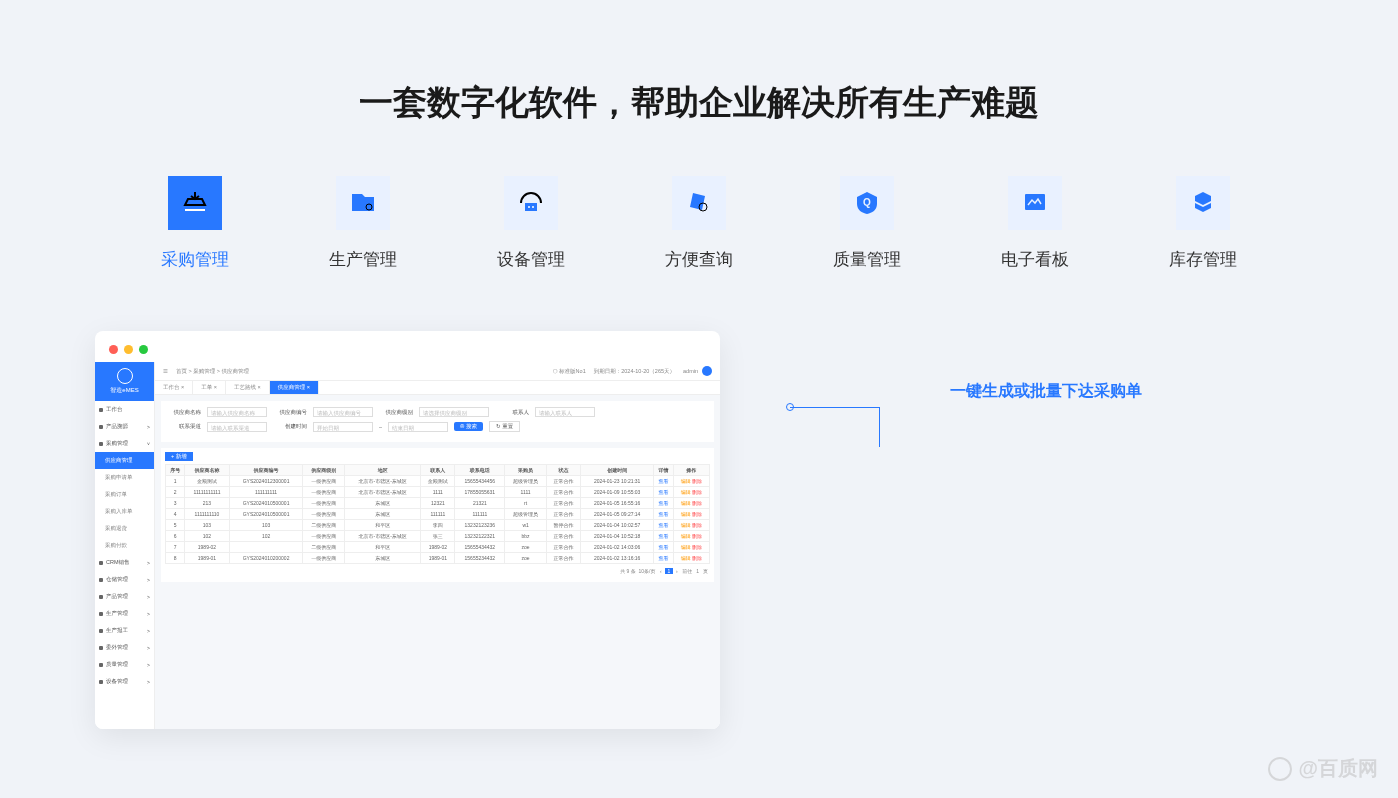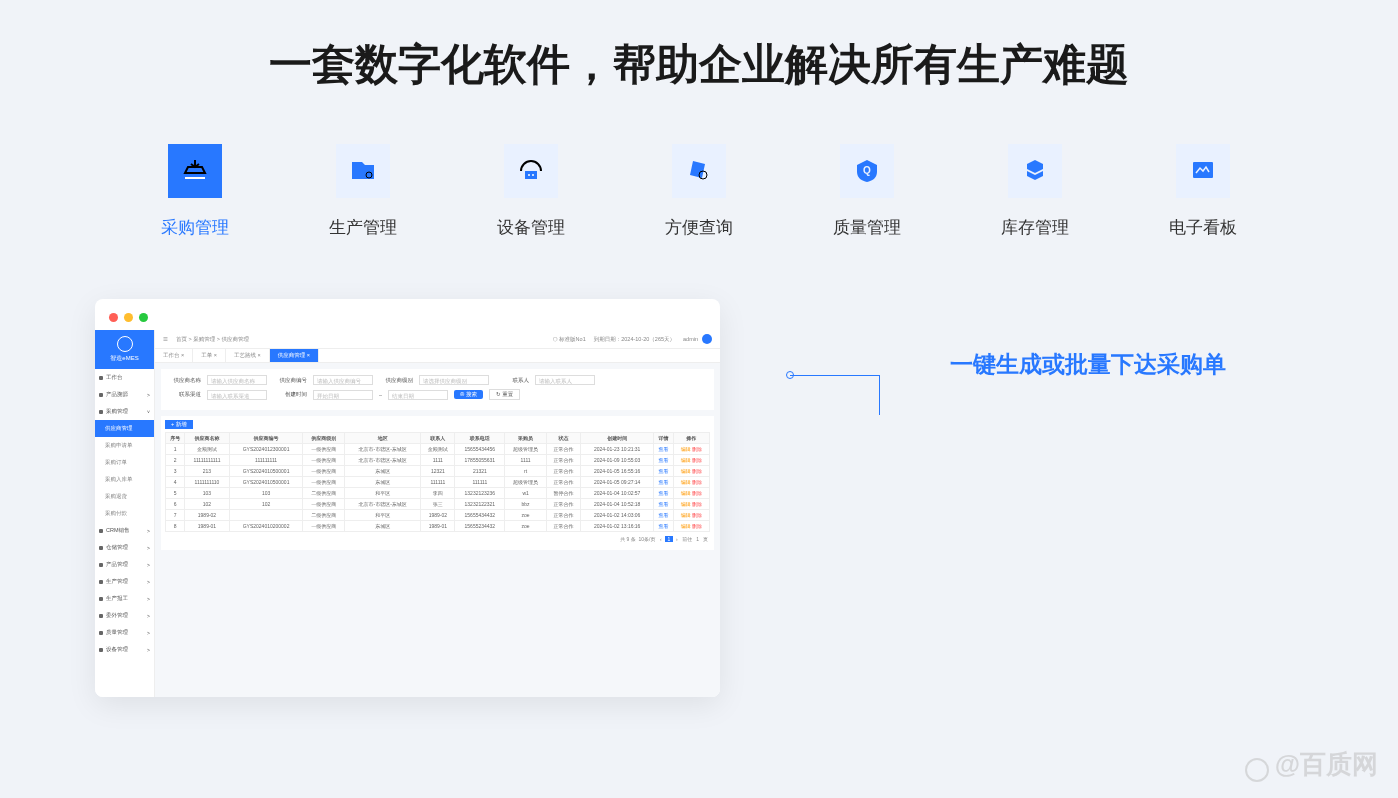--- a/index.html
+++ b/index.html
@@ -1,17 +1,17 @@
 <!DOCTYPE html>
 <html><head>
 <meta charset="utf-8">
 <style>
 *{box-sizing:border-box;margin:0;padding:0;font-family:"Microsoft YaHei","PingFang SC",sans-serif}
 body{background:#f0f3f8;width:1398px;height:798px;overflow:hidden;position:relative}
-.page-title{text-align:center;font-size:43px;font-weight:700;color:#1a1a1a;padding:36px 0 50px}
+.page-title{text-align:center;font-size:34px;font-weight:700;color:#1a1a1a;padding:80px 0 50px}
 .tabs-row{display:flex;justify-content:center;gap:100px;margin-bottom:60px}
 .tab-item{text-align:center;cursor:pointer}
 .tab-icon{width:54px;height:54px;margin:0 auto 18px;background:#e9f1ff;display:flex;align-items:center;justify-content:center}
 .tab-item.active .tab-icon{background:#2878ff}
 .tab-item.active .tab-label{color:#2878ff}
 .tab-label{font-size:17px;color:#333}
 .tab-icon svg{width:28px;height:28px;fill:#2878ff}
 .tab-item.active .tab-icon svg{fill:#fff}
 .content-row{display:flex;align-items:flex-start;padding:0 95px;gap:70px}
 .screenshot-card{width:625px;height:398px;background:#fff;border-radius:8px;box-shadow:0 8px 30px rgba(0,0,0,.08);padding:14px 0 0;overflow:hidden;font-size:6px;color:#666;position:relative}
@@ -53,23 +53,23 @@
 .op-warn{color:#ff9800}
 .op-del{color:#ff4d4f}
 .pager{text-align:right;font-size:5px;color:#888;padding:4px 2px}
 .pager .pg{display:inline-block;min-width:8px;text-align:center}
 .pager .cur{background:#2878ff;color:#fff;padding:0 2px}
 .connector{width:90px;position:relative;margin-top:70px}
 .connector .line{position:absolute;border-top:1px solid #2878ff;width:100%;top:6px}
 .connector .dot-l{width:8px;height:8px;border:1px solid #2878ff;border-radius:50%;position:absolute;left:-4px;top:2px;background:#f0f3f8}
 .connector .vert{position:absolute;right:0;top:6px;width:1px;height:40px;background:#2878ff}
 .desc-col{flex:1;padding-top:50px}
-.desc-title{color:#2878ff;font-size:23px;font-weight:700;margin-bottom:14px}
+.desc-title{color:#2878ff;font-size:16px;font-weight:700;margin-bottom:14px}
 .desc-text{color:#444;font-size:15px;line-height:2}
-.watermark{position:absolute;right:20px;bottom:16px;color:#c0c0c0;font-size:26px;font-weight:700;display:flex;align-items:flex-end;gap:6px;opacity:.55}
+.watermark{position:absolute;right:20px;bottom:16px;color:#c0c0c0;font-size:20px;font-weight:700;display:flex;align-items:center;gap:6px;opacity:.55}
 .watermark .paw{width:24px;height:24px;border-radius:50%;border:2px solid #c0c0c0;position:relative}
 </style>
 </head>
 <body>
 
 <h1 class="page-title">一套数字化软件，帮助企业解决所有生产难题</h1>
 
 <div class="tabs-row" id="tabs-row">
     <div class="tab-item active">
       <div class="tab-icon">
@@ -114,33 +114,33 @@
         <svg viewBox="0 0 28 28">
           <path d="M14 3l10 5v7c0 6-5 9-10 10-5-1-10-4-10-10v-7z"></path>
           <text x="14" y="17" text-anchor="middle" fill="#e9f1ff" font-size="10" font-weight="bold">Q</text>
         </svg>
       </div>
       <div class="tab-label">质量管理</div>
     </div>
     <div class="tab-item">
       <div class="tab-icon">
         <svg viewBox="0 0 28 28">
-          <path d="M14 3l8 4v5l-8 4-8-4v-5zM6 14l8 4 8-4v5l-8 4-8-4z"></path>
-        </svg>
-      </div>
-      <div class="tab-label">库存管理</div>
-    </div>
-    <div class="tab-item">
-      <div class="tab-icon">
-        <svg viewBox="0 0 28 28">
           <rect x="4" y="5" width="20" height="16" rx="1"></rect>
           <path d="M7 16l4-5 3 3 3-4 3 5" stroke="#e9f1ff" fill="none" stroke-width="1.5"></path>
         </svg>
       </div>
       <div class="tab-label">电子看板</div>
+    </div>
+    <div class="tab-item">
+      <div class="tab-icon">
+        <svg viewBox="0 0 28 28">
+          <path d="M14 3l8 4v5l-8 4-8-4v-5zM6 14l8 4 8-4v5l-8 4-8-4z"></path>
+        </svg>
+      </div>
+      <div class="tab-label">库存管理</div>
     </div>
   </div>
 
 <div class="content-row">
   <div class="screenshot-card">
     <div class="mac-dots">
         <span></span>
         <span></span>
         <span></span>
       </div>

